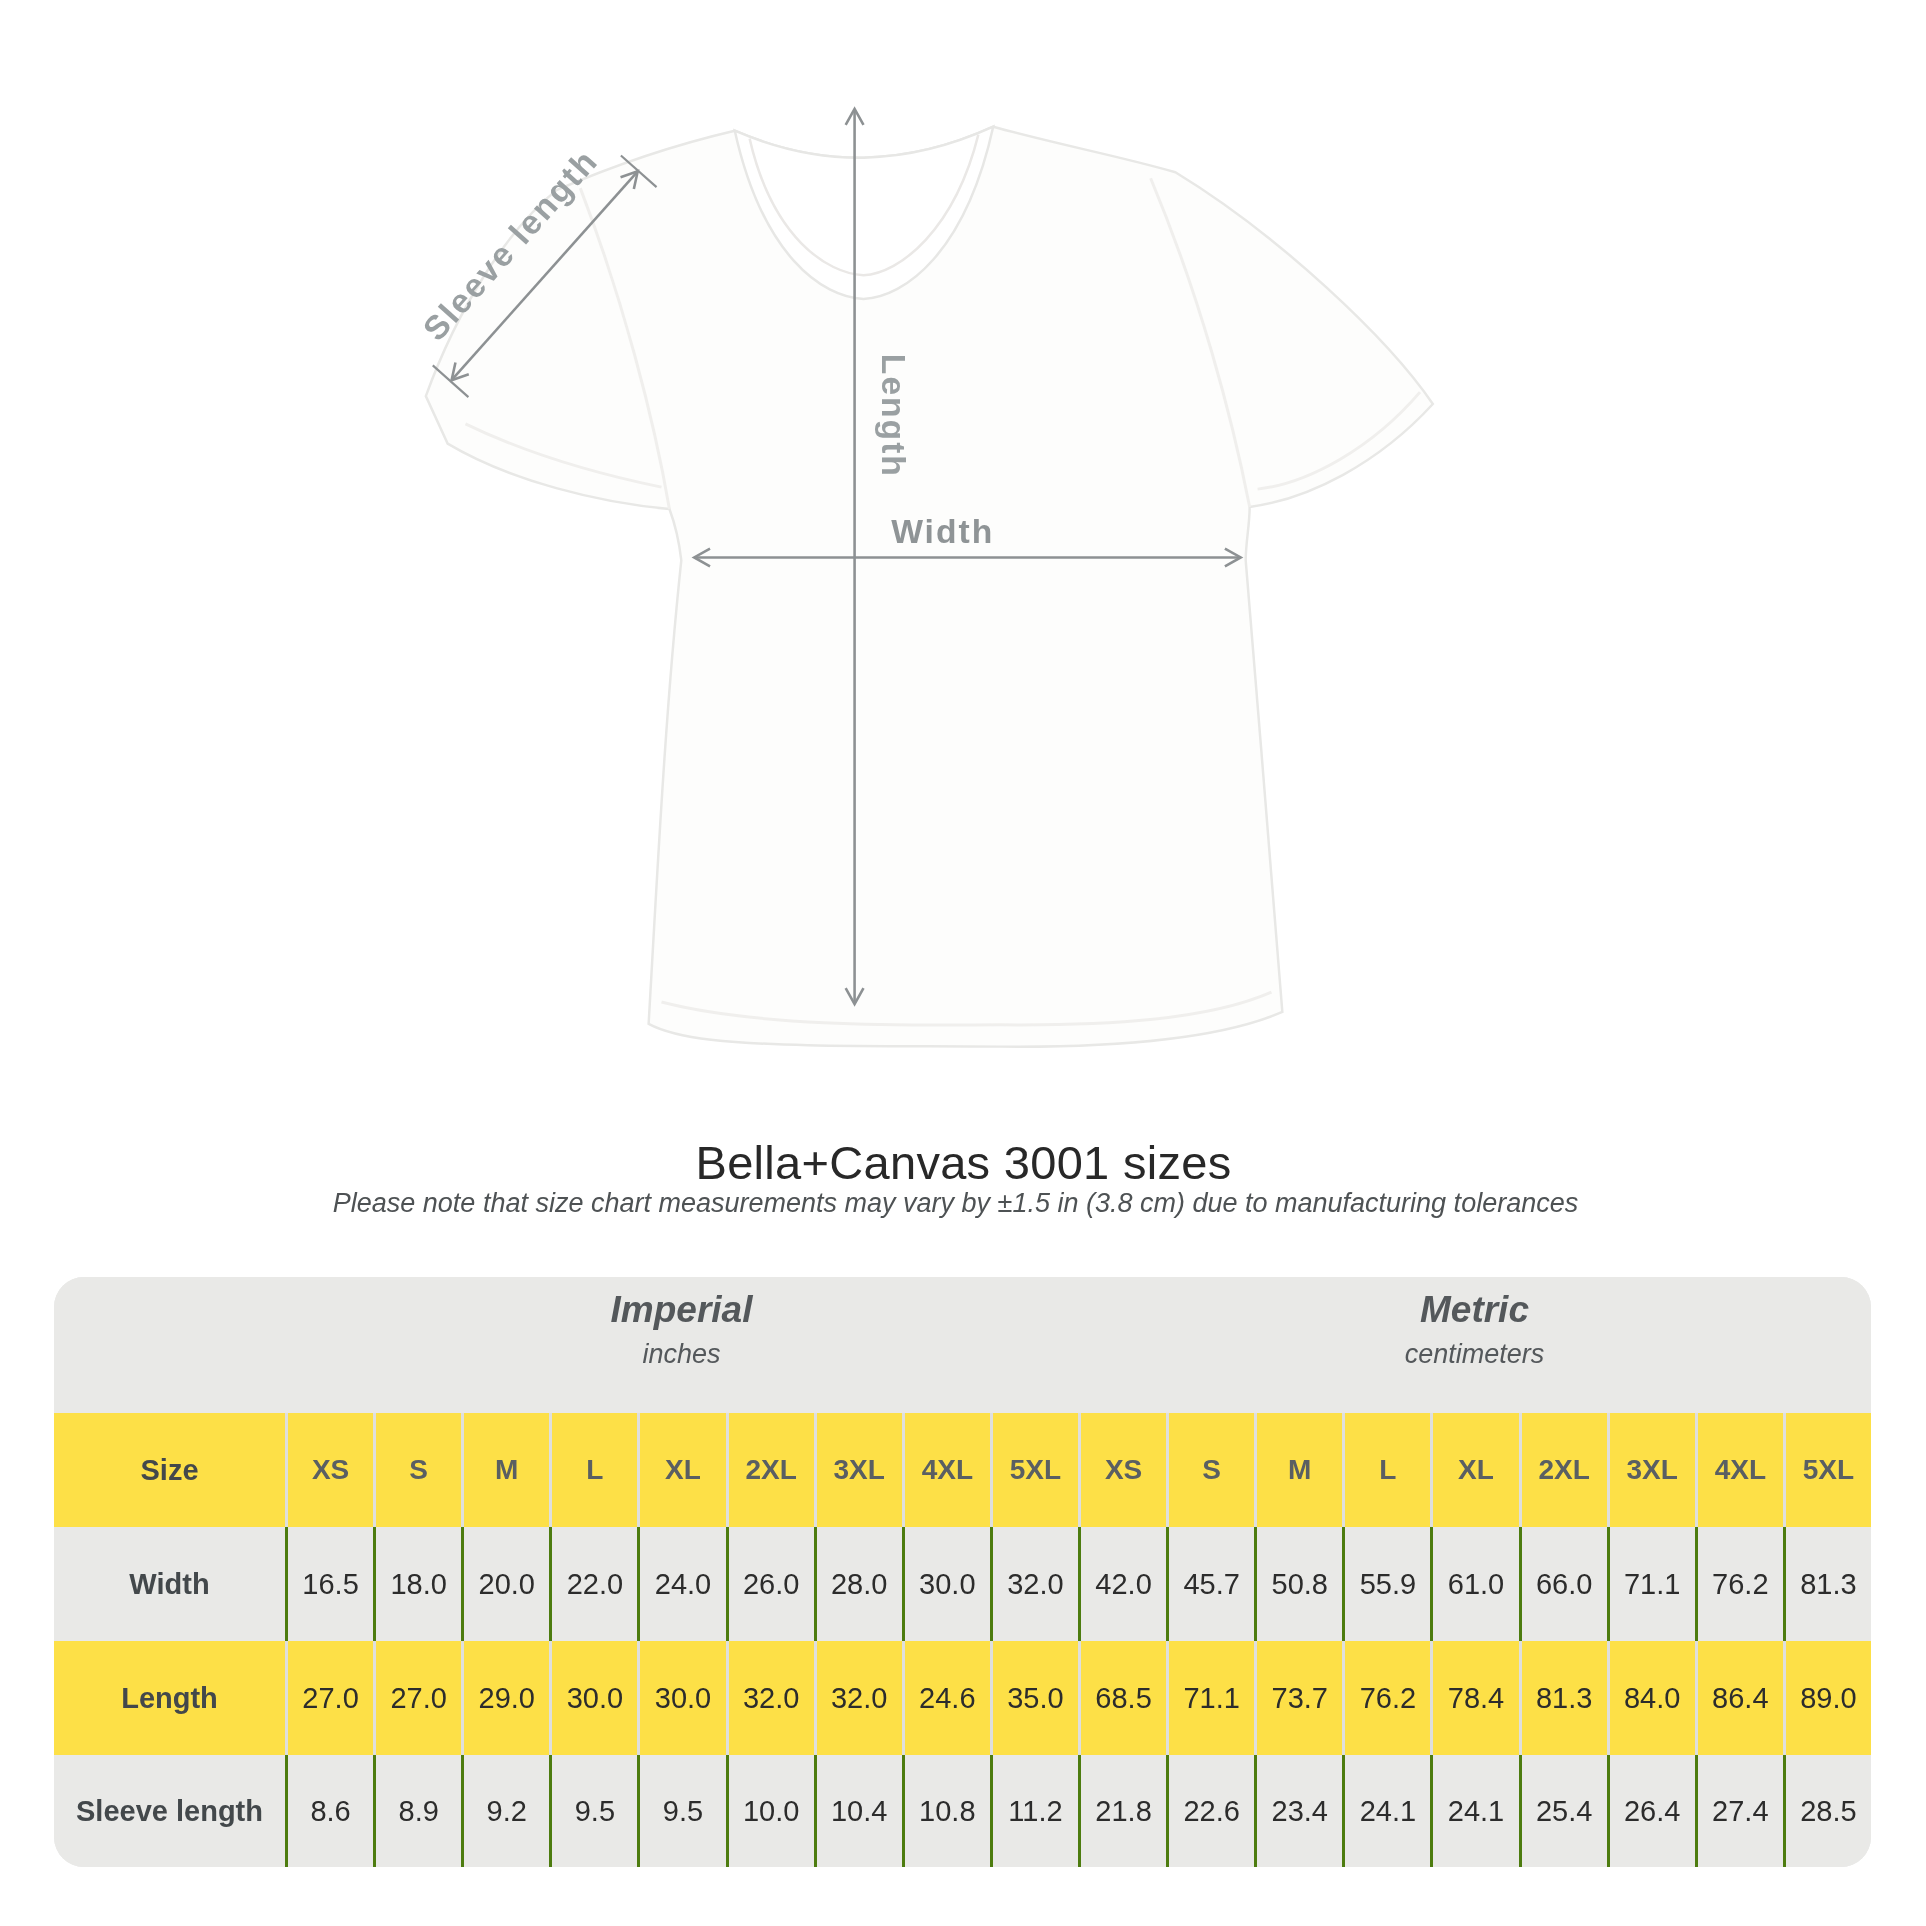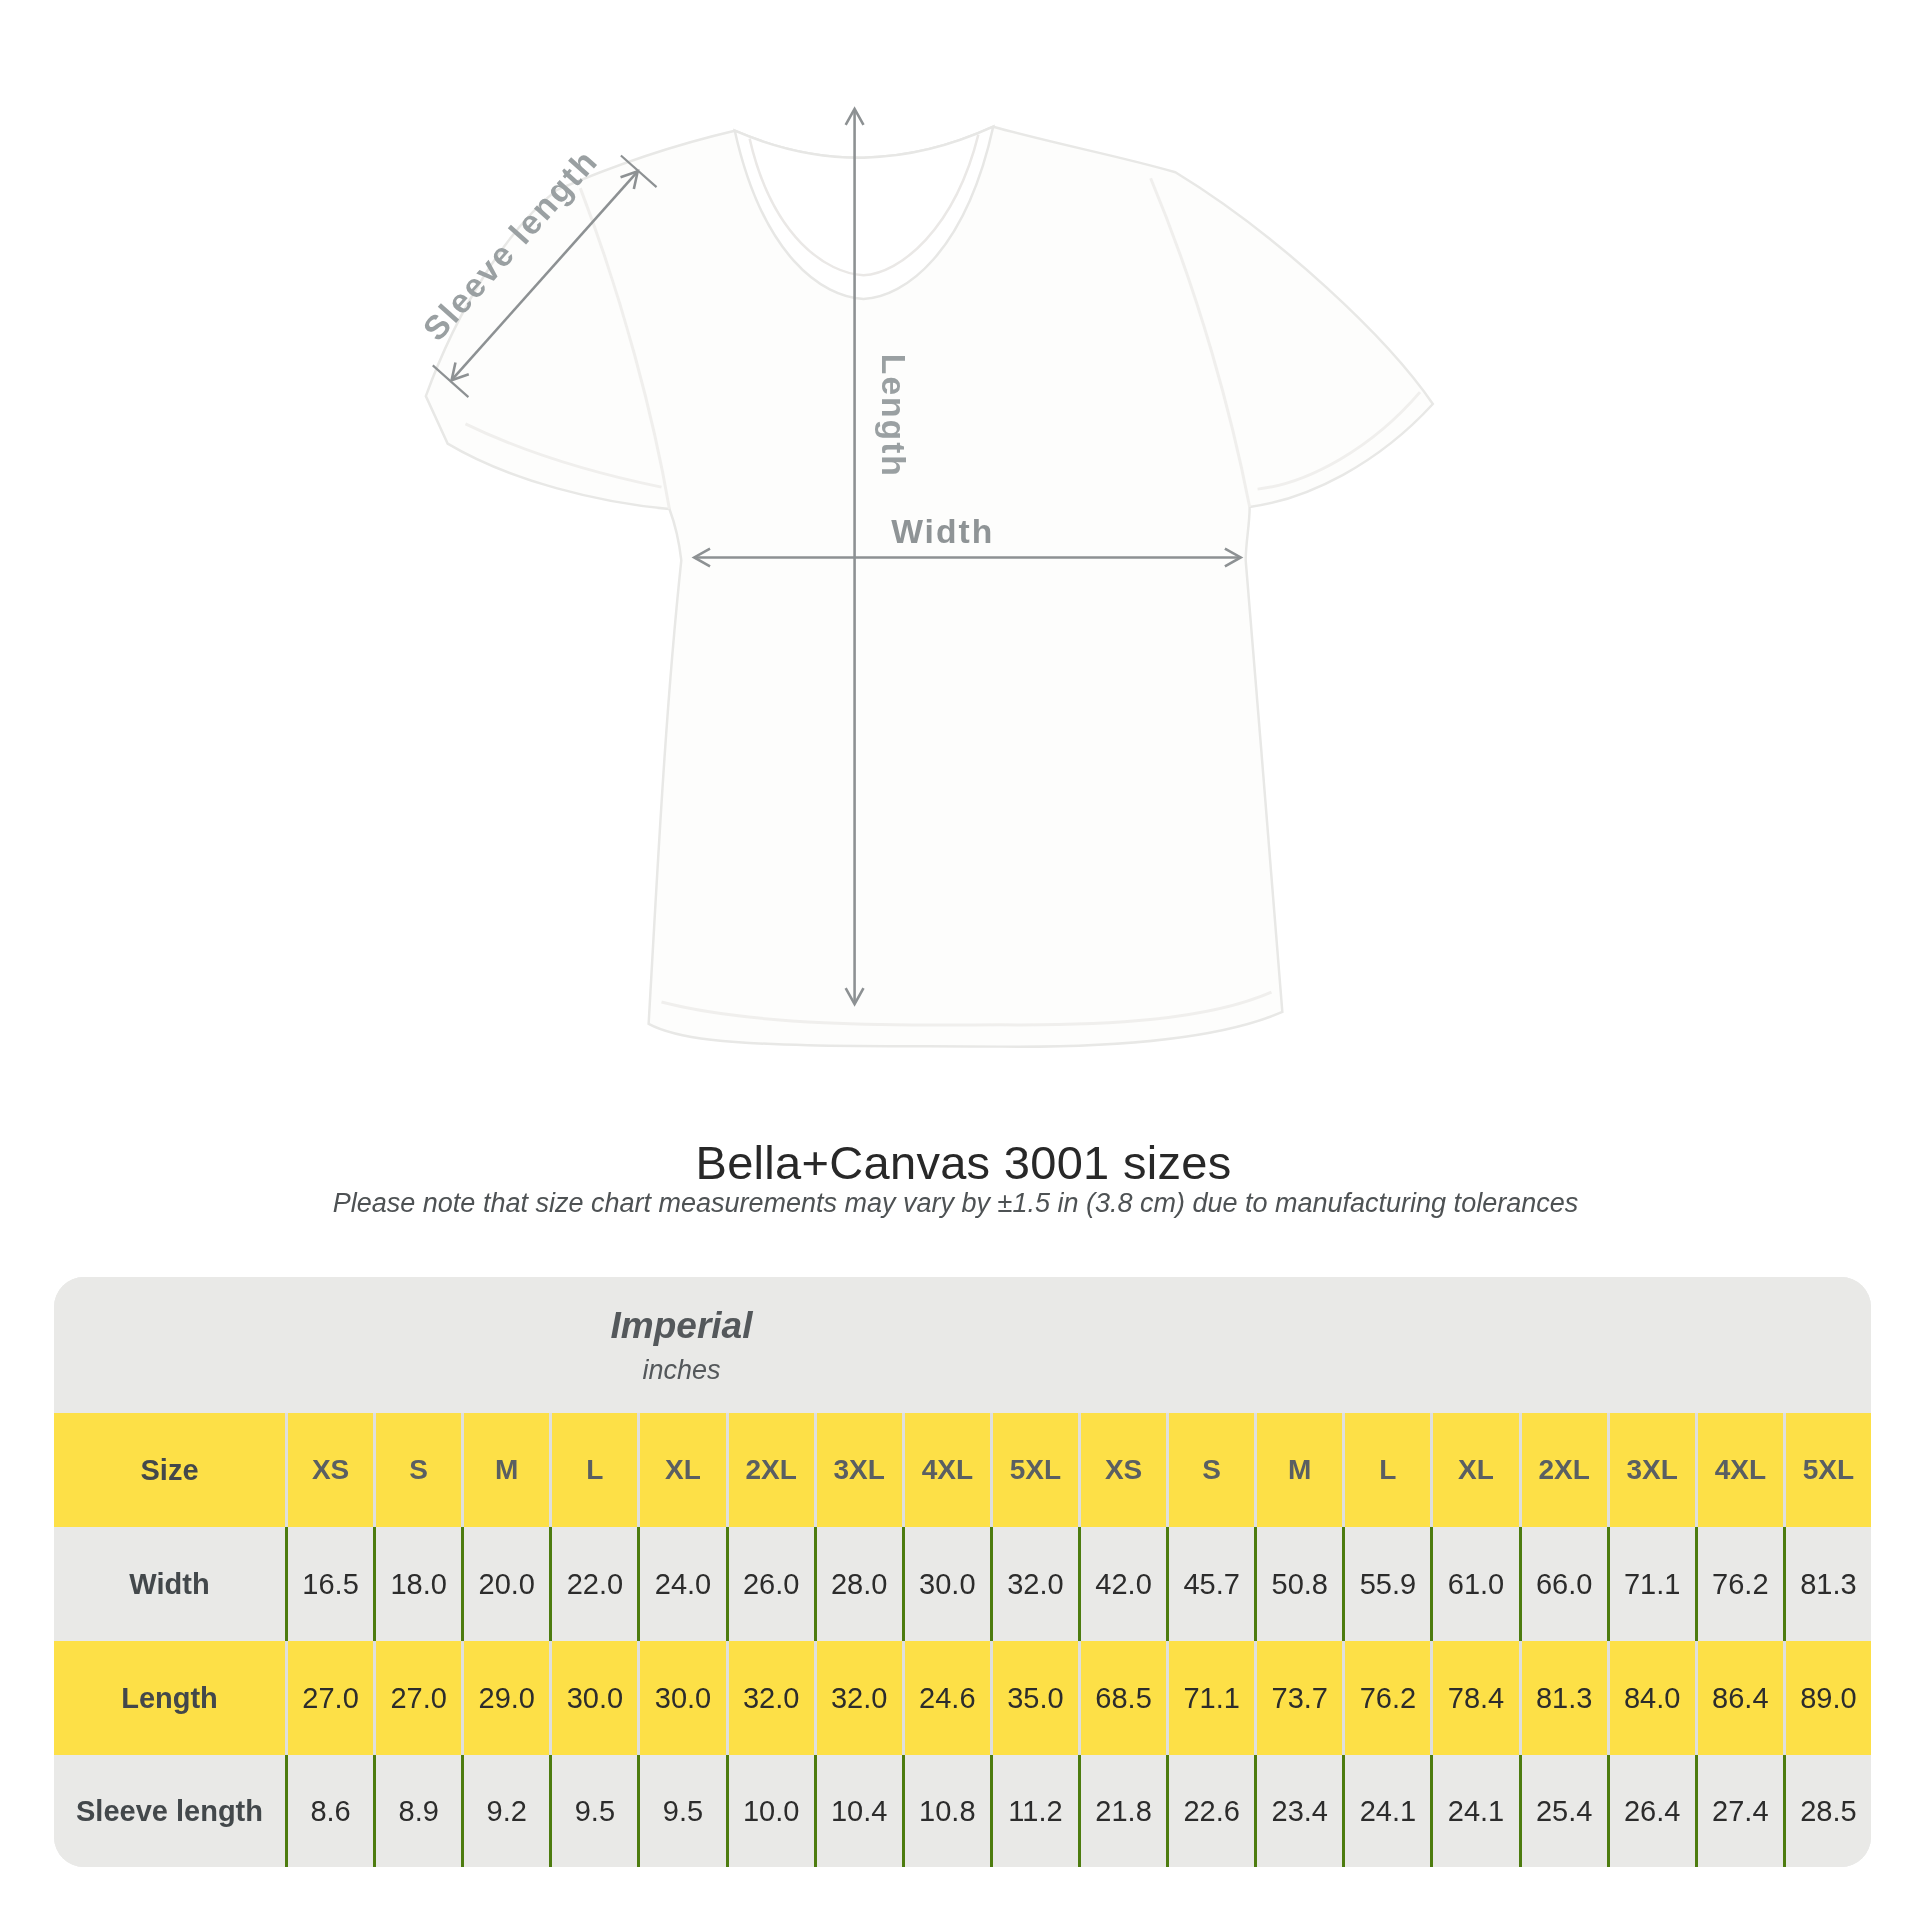--- a/index.html
+++ b/index.html
@@ -31,21 +31,21 @@
   .trow-last{height:113px;}
   .r-white{background:#fde047;}
   .r-gray{background:#e9e9e7;}
   .cell{display:flex;align-items:center;justify-content:center;height:100%;
         font-size:29px;color:#2c2c2c;}
   .r-white > .cell + .cell{border-left:3px solid #dfdfdd;}
   .r-gray  > .cell + .cell{border-left:3px solid #4d7c0f;}
   .cell-rowlabel{font-weight:bold;color:#43484b;}
   .cell-sizehead{font-weight:bold;color:#5a5f62;font-size:28px;}
   .group-head{display:flex;flex-direction:column;align-items:center;justify-content:flex-start;
-              padding-top:30px;gap:13px;}
+              padding-top:14px;gap:13px;}
   .group-title{font-size:37px;font-weight:bold;font-style:italic;color:#54585b;line-height:1;}
   .group-sub{font-size:27px;font-style:italic;color:#54585b;line-height:1;}
 </style>
 </head>
 <body>
 
 <div id="canvas">
 
   <svg class="figure" viewBox="0 0 1946 1120" xmlns="http://www.w3.org/2000/svg">
     <defs>
@@ -101,20 +101,24 @@
   <div class="page-title">Bella+Canvas 3001 sizes</div>
   <div class="page-subtitle">Please note that size chart measurements may vary by ±1.5 in (3.8 cm) due to manufacturing tolerances</div>
 
   <div class="panel">
 
     <div class="trow-head r-gray">
       <div></div>
       <div class="group-head">
         <div class="group-title">Imperial</div>
         <div class="group-sub">inches</div>
+      </div>
+      <div class="group-head">
+        <div class="group-title">Metric</div>
+        <div class="group-sub">centimeters</div>
       </div>
     </div>
 
     <div class="trow r-white">
       <div class="cell cell-rowlabel">Size</div>
       <div class="cell cell-sizehead">XS</div>
       <div class="cell cell-sizehead">S</div>
       <div class="cell cell-sizehead">M</div>
       <div class="cell cell-sizehead">L</div>
       <div class="cell cell-sizehead">XL</div>

